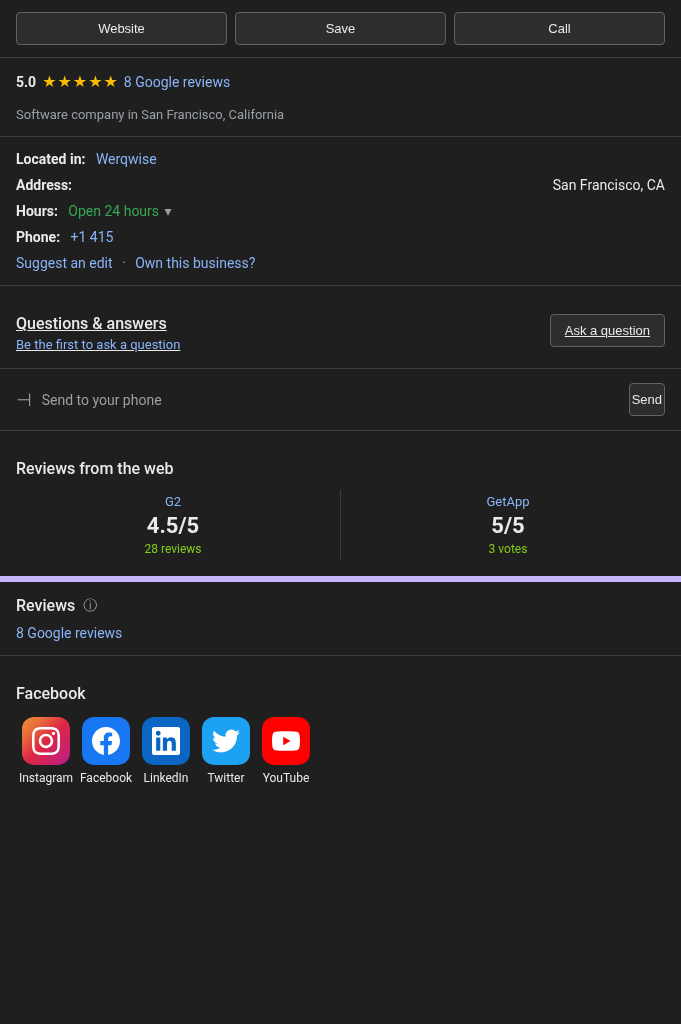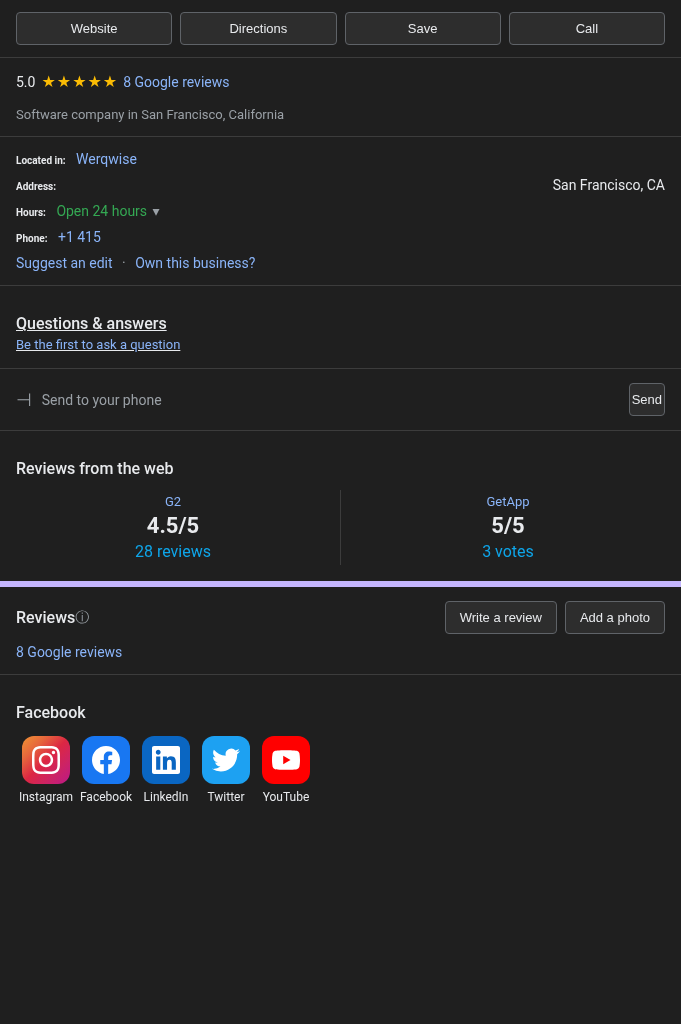--- a/index.html
+++ b/index.html
@@ -35,21 +35,21 @@
 
     .rating-row {
       display: flex;
       align-items: center;
       gap: 6px;
       margin-bottom: 4px;
     }
     .rating-num {
       font-size: 14px;
       color: #e8eaed;
-      font-weight: 400;
+      font-weight: 700;
     }
     .stars {
       display: flex;
       gap: 1px;
     }
     .star {
       color: #fbbc04;
       font-size: 16px;
     }
     .reviews-link {
@@ -65,21 +65,21 @@
 
     .info-row {
       display: flex;
       align-items: baseline;
       justify-content: space-between;
       margin-bottom: 10px;
     }
     .info-label {
       font-weight: 700;
       color: #e8eaed;
-      font-size: 10px;
+      font-size: 14px;
     }
     .info-link {
       color: #8ab4f8;
       cursor: pointer;
     }
     .info-value {
       color: #e8eaed;
       font-size: 14px;
     }
     .hours-open {
@@ -197,38 +197,38 @@
       cursor: pointer;
       margin-bottom: 4px;
     }
     .web-score {
       font-size: 22px;
       font-weight: 700;
       color: #e8eaed;
       margin-bottom: 4px;
     }
     .web-count {
-      color: #0ea5e9;
-      font-size: 16px;
+      color: #84cc16;
+      font-size: 12px;
     }
 
     .reviews-section {
       padding: 14px 16px;
       border-bottom: 1px solid #3c3c3c;
     }
     .reviews-header {
       display: flex;
       align-items: center;
       justify-content: space-between;
       margin-bottom: 10px;
     }
     .reviews-title-row {
       display: flex;
       align-items: center;
-      gap: 0;
+      gap: 8px;
     }
     .reviews-title {
       font-size: 16px;
       font-weight: 500;
       color: #e8eaed;
     }
     .info-icon {
       color: #9aa0a6;
       font-size: 14px;
       cursor: pointer;
@@ -310,21 +310,20 @@
       fill: white;
     }
 
     .spacer { height: 12px; }
   </style>
 </head>
 <body>
 
 <div class="top-buttons">
   <button class="top-btn">Website</button>
-  <button class="top-btn">Directions</button>
   <button class="top-btn">Save</button>
   <button class="top-btn">Call</button>
 </div>
 
 <div class="section">
   <div class="rating-row">
     <span class="rating-num">5.0</span>
     <div class="stars">
       <span class="star">★</span>
       <span class="star">★</span>
@@ -368,20 +367,21 @@
 </div>
 
 <div class="spacer"></div>
 
 <div class="qa-section">
   <div class="qa-header">
     <div>
       <div class="qa-title">Questions &amp; answers</div>
       <div class="qa-sub">Be the first to ask a question</div>
     </div>
+    <button class="ask-btn">Ask a question</button>
   </div>
 </div>
 
 <div class="send-section">
   <div class="send-left">
     <span class="send-icon">⊣</span>
     <span>Send to your phone</span>
   </div>
   <button class="send-btn">Send</button>
 </div>
@@ -404,24 +404,20 @@
     </div>
   </div>
 </div>
 
 <div class="reviews-section">
   <div class="reviews-header">
     <div class="reviews-title-row">
       <span class="reviews-title">Reviews</span>
       <span class="info-icon">ⓘ</span>
     </div>
-    <div class="reviews-btns">
-      <button class="review-action-btn">Write a review</button>
-      <button class="review-action-btn">Add a photo</button>
-    </div>
   </div>
   <span class="google-reviews-link">8 Google reviews</span>
 </div>
 
 <div class="spacer"></div>
 
 <div class="profiles-section">
   <div class="profiles-title">Facebook</div>
   <div class="profiles-grid">
 

